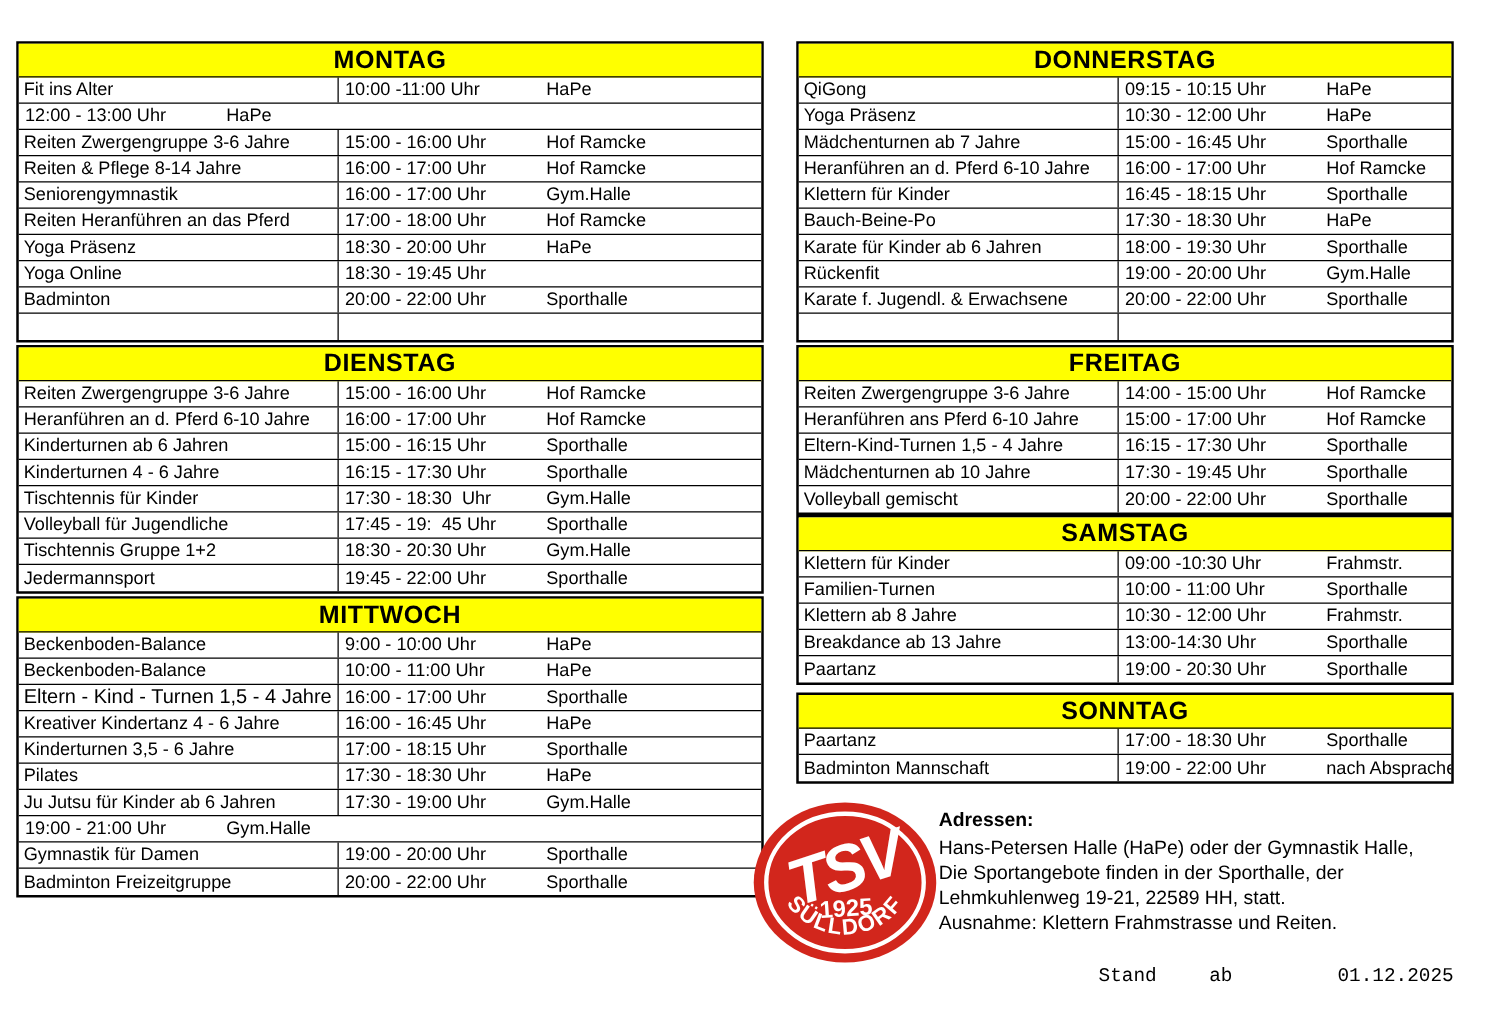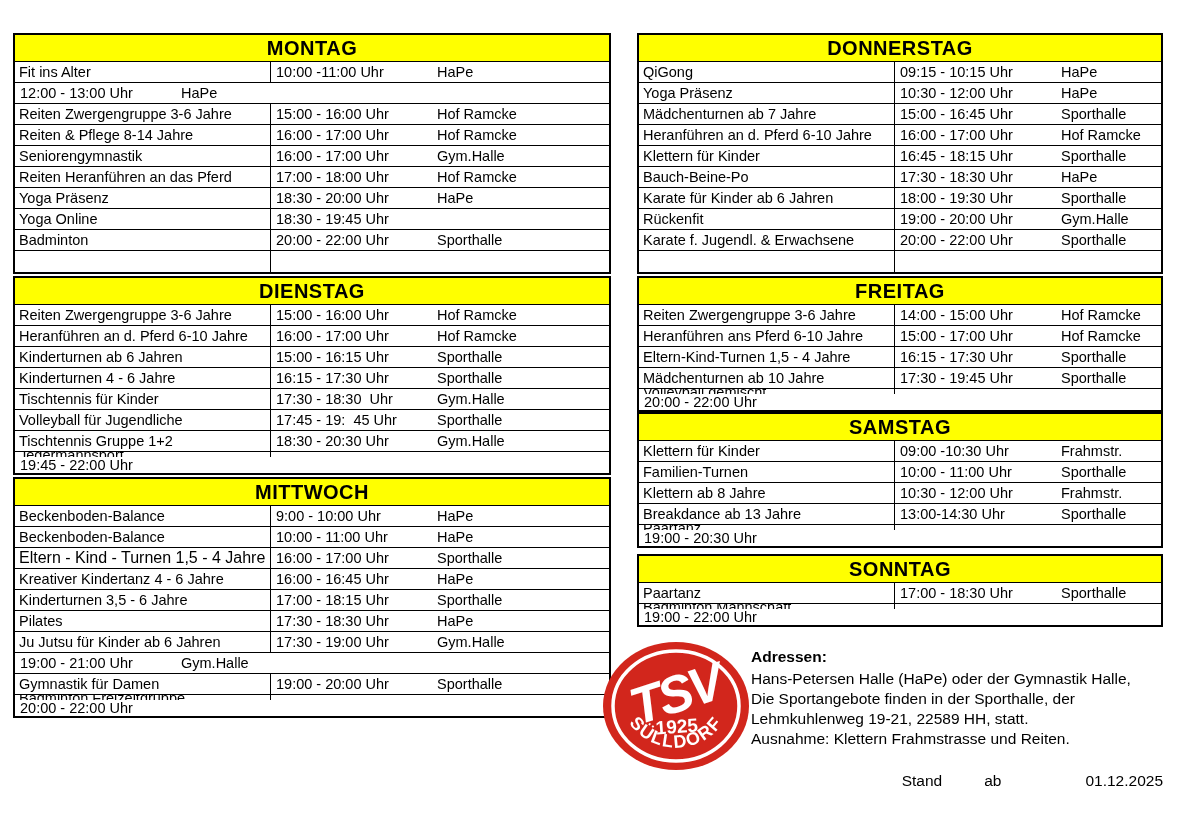--- a/index.html
+++ b/index.html
@@ -24,21 +24,21 @@
   .day-table.gap-md{margin-top:6px;}
   .day-table.gap-none{margin-top:0;}
 
   .day-header{
     height:27px;line-height:27px;text-align:center;
     background:var(--header-bg);
     font-weight:bold;font-size:20px;letter-spacing:0.5px;
     border-bottom:1px solid var(--border);
   }
   .row{display:flex;align-items:stretch;height:21px;border-bottom:1px solid var(--border);font-size:14.5px;}
-  .row:last-child{border-bottom:none;flex-direction:column;}
+  .row:last-child{border-bottom:none;}
   .cell-name{
     width:256px;border-right:1px solid var(--border);
     padding-left:4px;display:flex;align-items:center;
     white-space:nowrap;overflow:hidden;
   }
   .cell-time{
     width:152px;padding-left:5px;display:flex;align-items:center;
     white-space:pre;
   }
   .cell-loc{
@@ -52,20 +52,21 @@
   .footer{
     margin-left:-36px;width:562px;margin-top:13px;
     display:flex;align-items:flex-start;
   }
   .logo-wrap{flex:0 0 150px;}
   .addresses{flex:1;font-size:15.5px;padding-top:7px;line-height:20px;}
   .addr-title{font-weight:bold;padding-right:155px;margin-bottom:2px;}
   .stand-line{
     margin-top:22px;display:flex;justify-content:flex-end;
     font-size:15.5px;
+    font-family:Liberation Mono, monospace;
   }
   .stand-line .ab{margin:0 84px 0 42px;}
 </style>
 </head>
 <body>
 
 <div class="col col-left">
   <div class="day-table">
       <div class="day-header">MONTAG</div>
       <div class="row">

